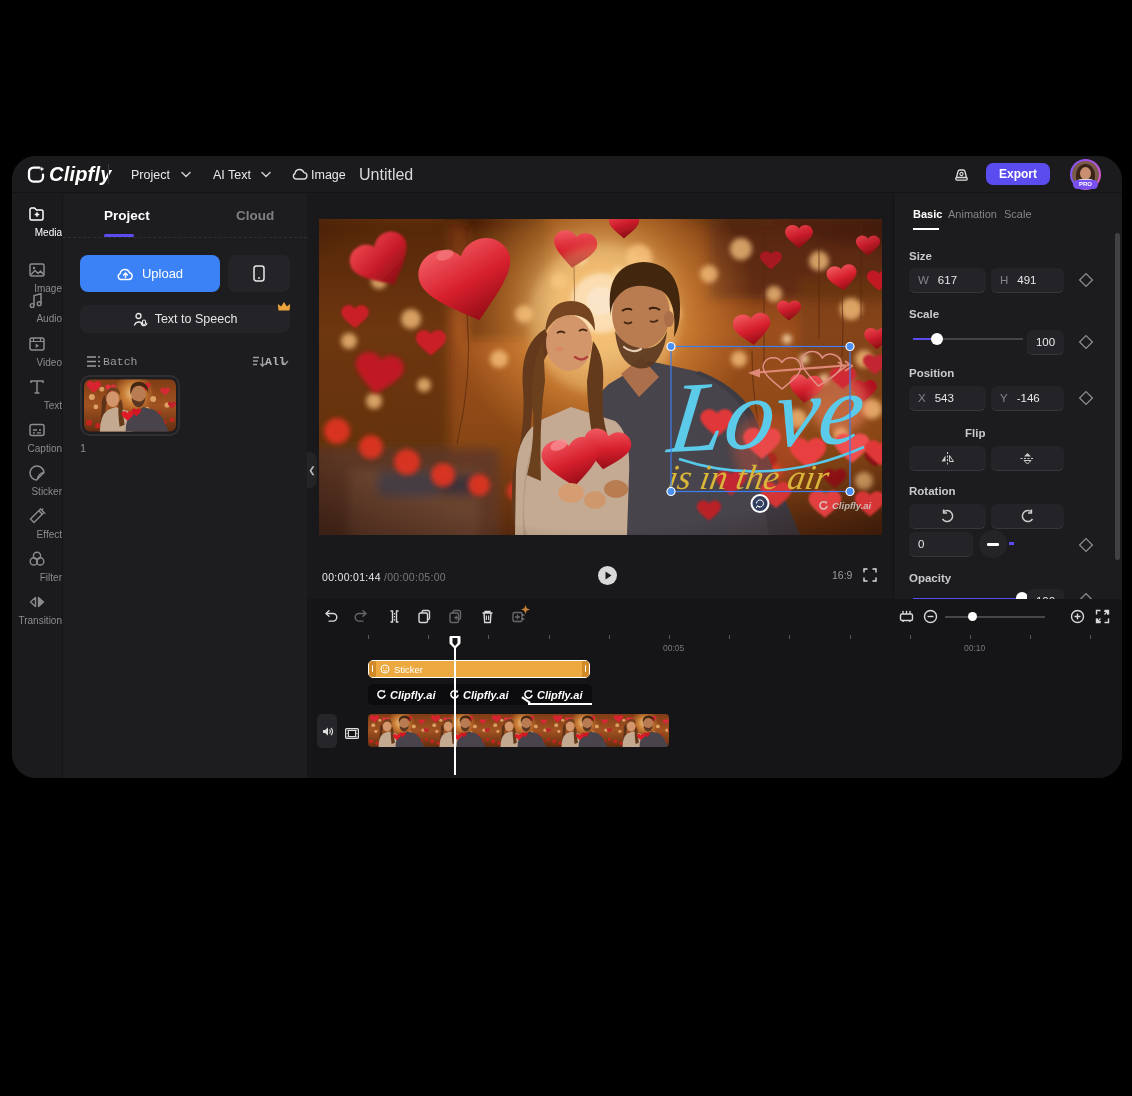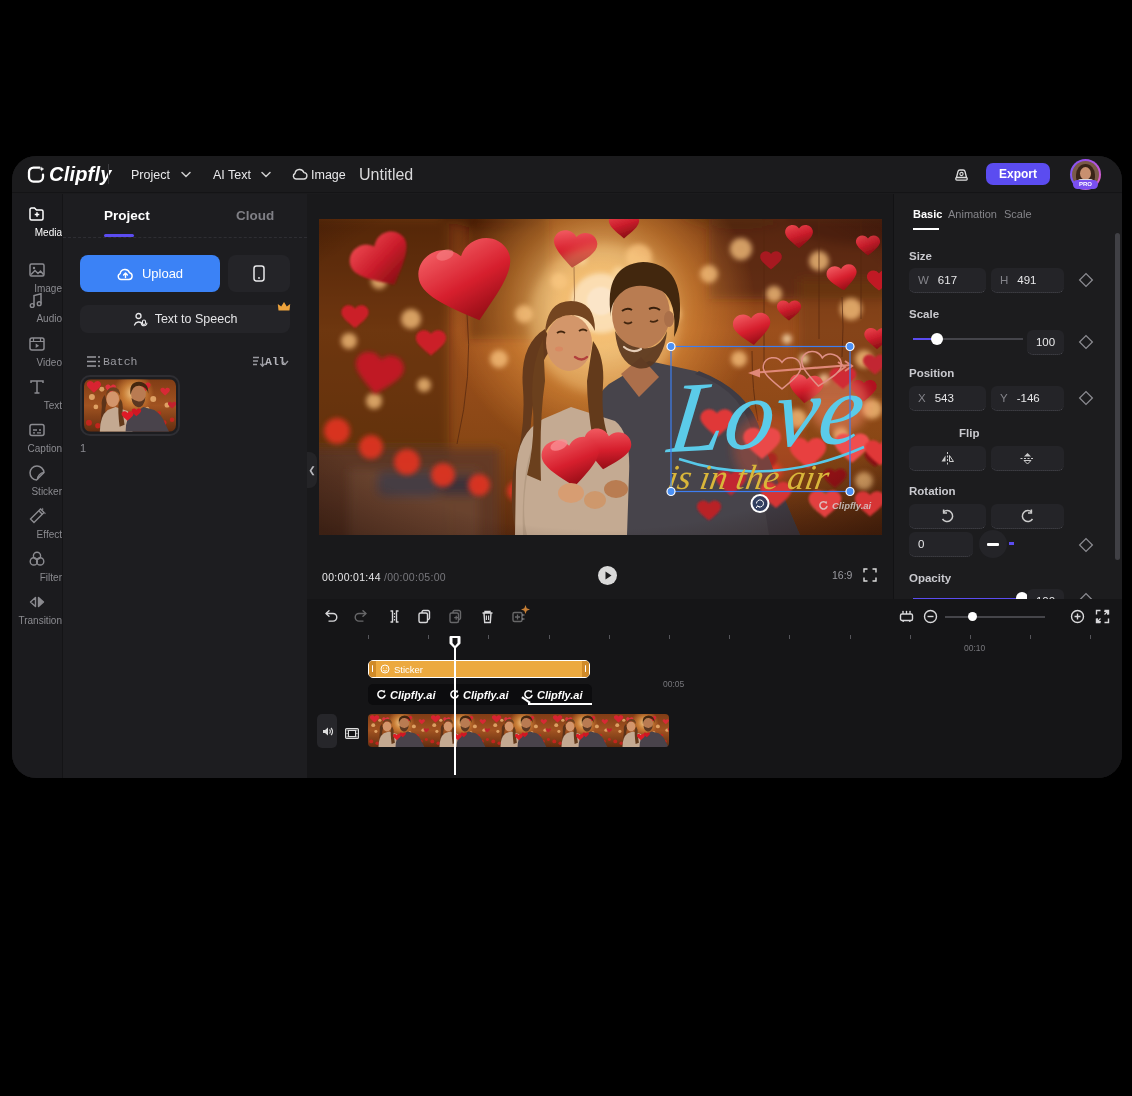--- a/index.html
+++ b/index.html
@@ -467,21 +467,21 @@
     <div class="rinput" style="left:133px; top:136px; width:37px; text-align:center;">100</div>
     <svg class="abs" style="left:184px; top:140px;" width="16" height="16" viewBox="0 0 16 16">
         <rect x="3.5" y="3.5" width="9" height="9" fill="none" stroke="#8a8a90" stroke-width="1.3" transform="rotate(45 8 8)"></rect>
       </svg>
     <div class="rlabel" style="left:15px; top:173px;">Position</div>
     <div class="rinput" style="left:15px; top:192px; width:77px;"><span class="lab">X</span>543</div>
     <div class="rinput" style="left:97px; top:192px; width:73px;"><span class="lab">Y</span>-146</div>
     <svg class="abs" style="left:184px; top:196px;" width="16" height="16" viewBox="0 0 16 16">
         <rect x="3.5" y="3.5" width="9" height="9" fill="none" stroke="#8a8a90" stroke-width="1.3" transform="rotate(45 8 8)"></rect>
       </svg>
-    <div class="rlabel" style="left:21px; top:233px;padding-left:44px;">Flip</div>
+    <div class="rlabel" style="left:27px; top:233px;padding-left:44px;">Flip</div>
     <div class="rbtn" style="left:15px; top:252px; width:77px;">
         <svg width="15" height="13" viewBox="0 0 15 13">
           <path d="M7.5 0 V13" stroke="#ccc" stroke-width="1" stroke-dasharray="2 1.5"></path>
           <path d="M5.5 3.5 V9.5 H1.5 z" fill="#ccc"></path>
           <path d="M9.5 3.5 V9.5 H13.5 z" fill="none" stroke="#ccc" stroke-width="1"></path>
         </svg>
       </div>
     <div class="rbtn" style="left:97px; top:252px; width:73px;">
         <svg width="15" height="13" viewBox="0 0 15 13">
           <path d="M0.5 6.5 H14.5" stroke="#ccc" stroke-width="1" stroke-dasharray="2 1.5"></path>
@@ -586,21 +586,21 @@
         <div class="tick" style="left:241.60000000000002px;"></div>
         <div class="tick" style="left:301.8px;"></div>
         <div class="tick" style="left:362px;"></div>
         <div class="tick" style="left:422.20000000000005px;"></div>
         <div class="tick" style="left:482.40000000000003px;"></div>
         <div class="tick" style="left:542.6px;"></div>
         <div class="tick" style="left:602.8000000000001px;"></div>
         <div class="tick" style="left:663px;"></div>
         <div class="tick" style="left:723.2px;"></div>
         <div class="tick" style="left:783.4000000000001px;"></div>
-        <div class="tlabel" style="left:356px;margin-top:36px;">00:05</div>
+        <div class="tlabel" style="left:356px;">00:05</div>
         <div class="tlabel" style="left:657px;">00:10</div>
       </div>
     <div id="playhead"><svg width="12" height="15" viewBox="0 0 12 15">
           <path d="M1.5 1 h9 a1 1 0 0 1 1 1 v6.5 L6 14 L0.5 8.5 V2 a1 1 0 0 1 1 -1 z" fill="#fff"></path>
           <path d="M3.5 3 h5 v5 L6 11 L3.5 8 z" fill="#151517"></path>
         </svg></div>
     <div id="playline"></div>
     <div id="stickerbar">
   <div class="abs" style="left:0; top:0; width:7px; height:100%; background:#d08a28; border-radius:3px 0 0 3px;">
           <div class="abs" style="left:2.5px; top:4px; width:1.5px; height:7px; background:#fff; border-radius:1px;"></div>

